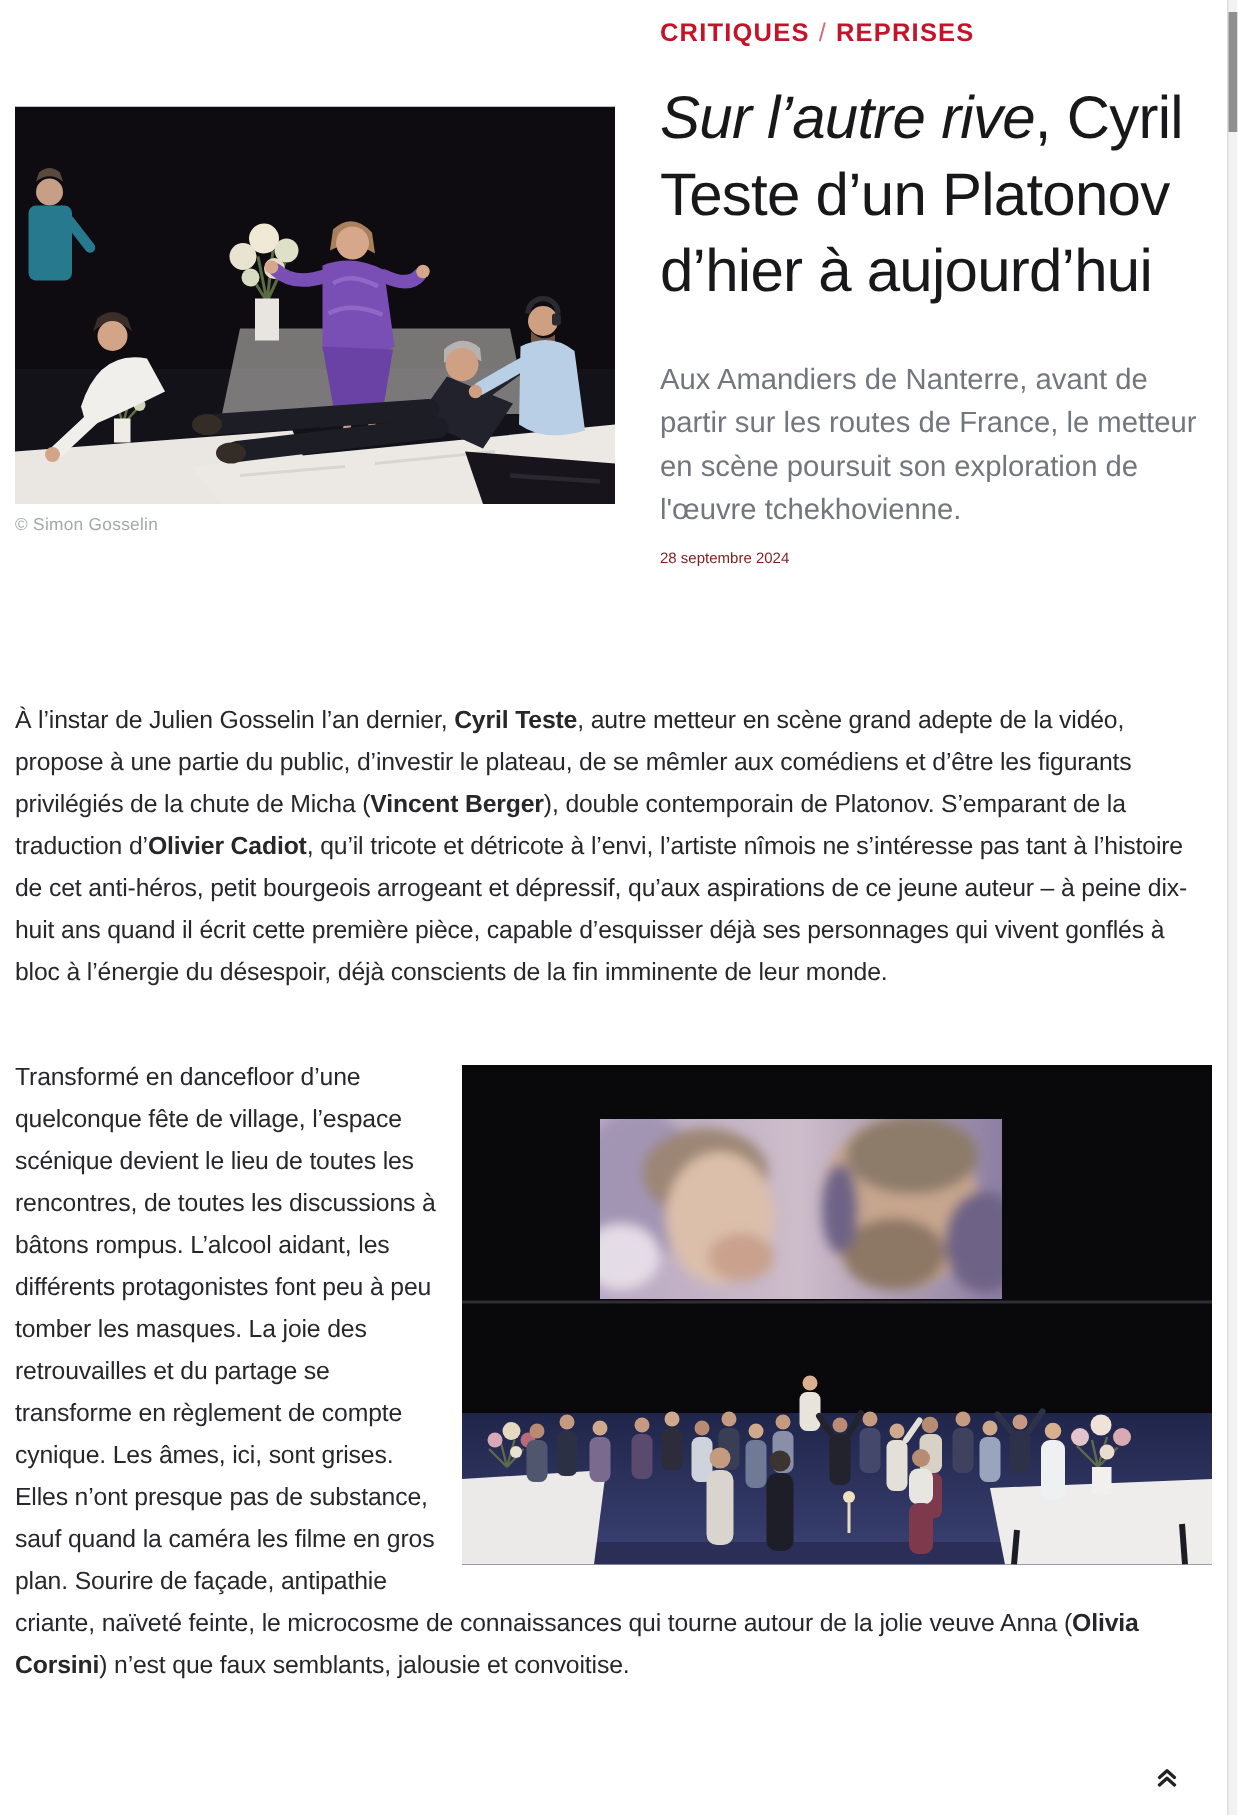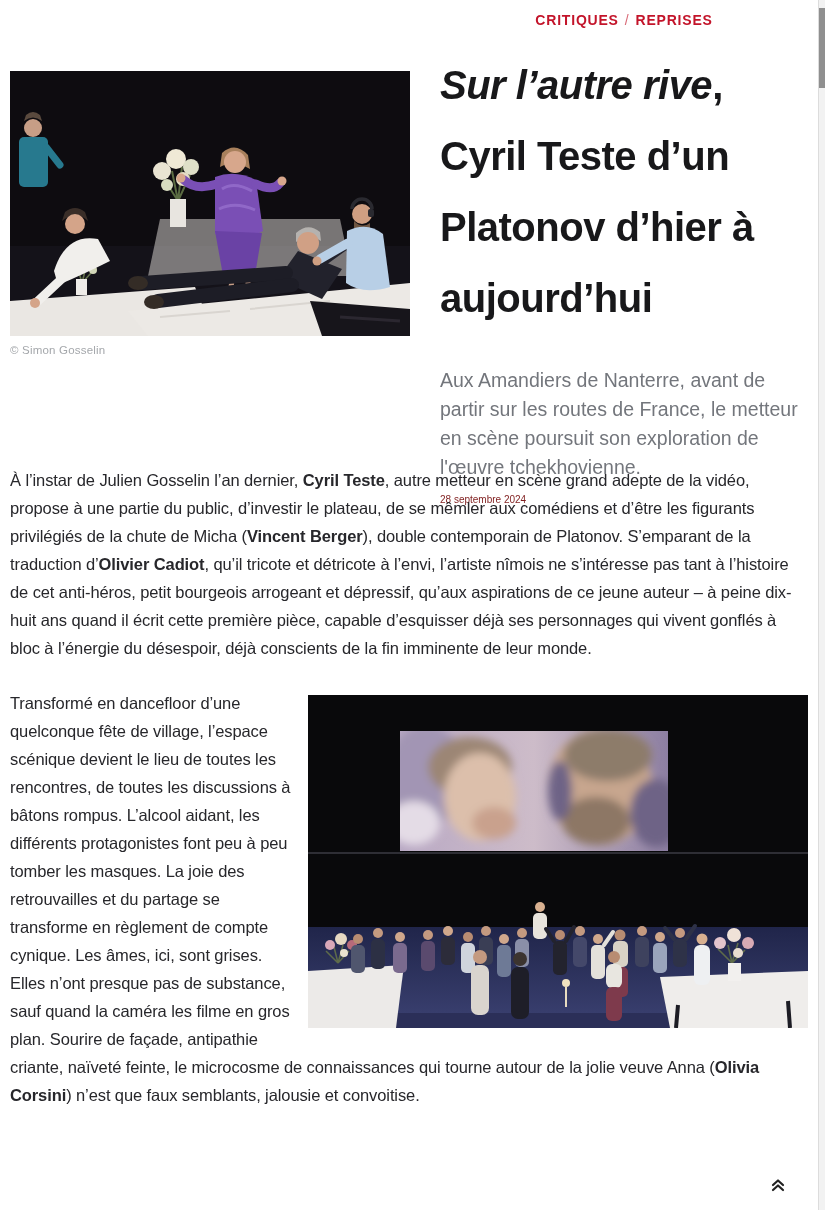--- a/index.html
+++ b/index.html
@@ -15,44 +15,44 @@
   
   .hero-figure { position: absolute; left: 10px; top: 71px; width: 324px; }
   .hero-figure svg { display: block; width: 400px; height: 265px; }
   .hero-caption {
     margin-top: 8px; font-size: 11.5px; color: #a4a7ab; letter-spacing: .2px;
   }
 
   
   .header-col { position: absolute; left: 440px; top: 12px; width: 368px; }
   .breadcrumb {
-    font-size: 14px; font-weight: 700; letter-spacing: .8px;
-    color: #c3142a; display: flex; gap: 6px; align-items: baseline; justify-content: center;
+    font-size: 17px; font-weight: 700; letter-spacing: .8px;
+    color: #c3142a; display: flex; gap: 6px; align-items: baseline;
   }
   .breadcrumb a { color: #c3142a; text-decoration: none; cursor: pointer; }
   .breadcrumb .sep { color: #d96a77; font-weight: 400; }
   h1.article-title {
     margin-top: 22px;
-    font-size: 40px; line-height: 71px; font-weight: 700;
+    font-size: 40px; line-height: 51px; font-weight: 400;
     letter-spacing: -0.5px; color: #18181a;
   }
   h1.article-title .t-italic { font-style: italic; }
   .article-subtitle {
     margin-top: 32px;
     font-size: 19.5px; line-height: 29px; font-weight: 500;
     color: #73767c;
   }
   .article-date { margin-top: 12px; font-size: 10px; color: #7f1d1d; }
 
   
   .article-body { position: absolute; left: 10px; top: 466px; width: 798px; }
   .article-body p {
     font-size: 16.5px; line-height: 28px; letter-spacing: -0.1px; color: #27272b;
   }
-  .article-body p + p { margin-top: 27px; }
+  .article-body p + p { margin-top: 42px; }
   .article-body strong { font-weight: 700; }
 
   .inline-figure {
     float: right; width: 500px; margin: 6px 0 14px 10px;
   }
   .inline-figure svg { display: block; width: 500px; height: 333px; }
 
   
   .scroll-top {
     position: absolute; left: 765px; top: 1172px;

